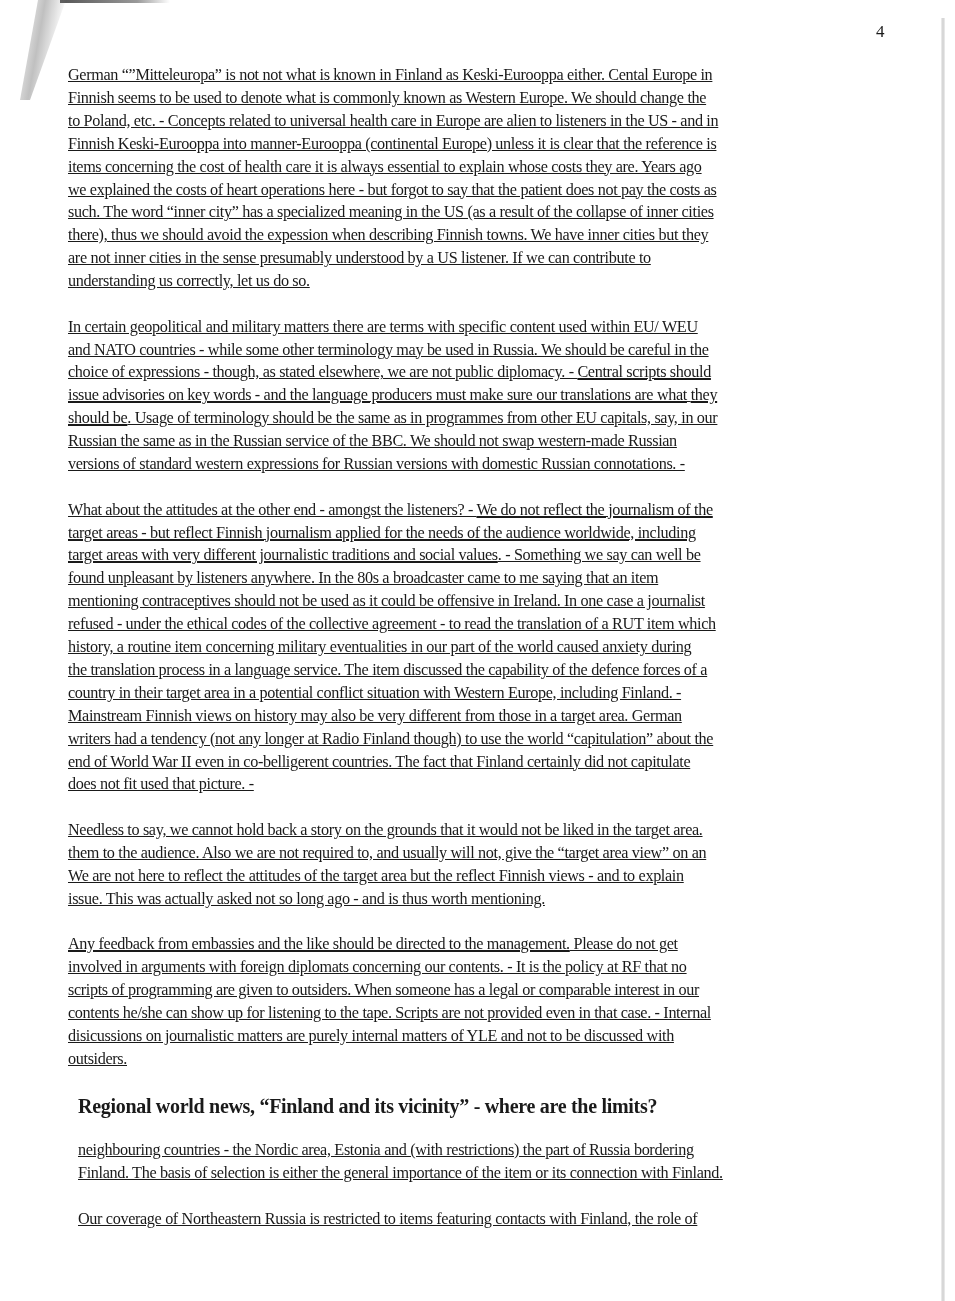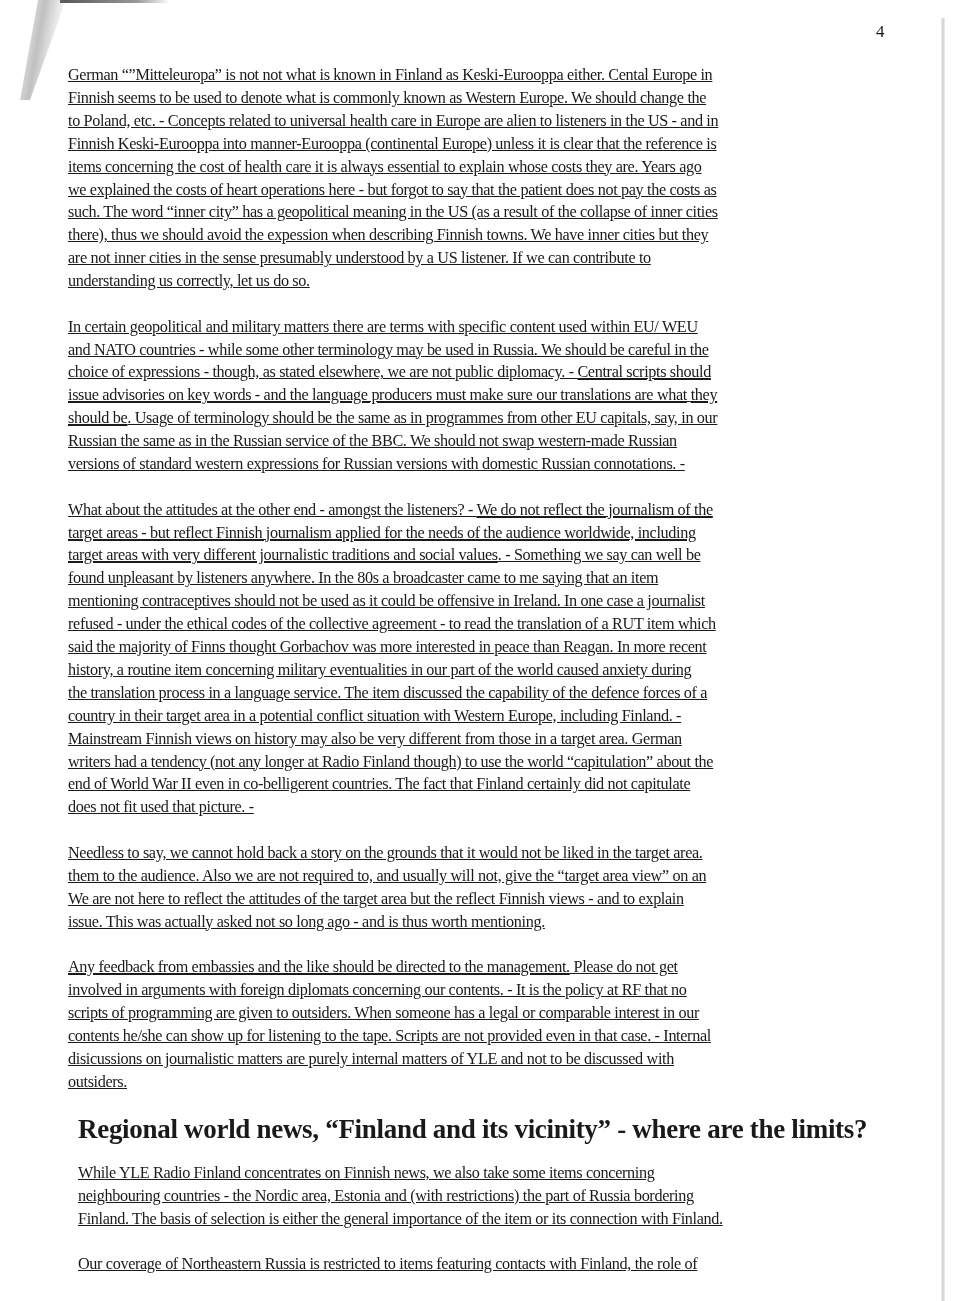--- a/index.html
+++ b/index.html
@@ -12,63 +12,62 @@
     background: linear-gradient(100deg, rgba(150,150,150,0.0) 0%, rgba(140,140,140,0.55) 40%, rgba(255,255,255,0) 75%);
     clip-path: polygon(18px 0, 46px 0, 10px 100px, 0 100px);
   }
   .top-edge { position: absolute; left: 60px; top: 0; width: 110px; height: 3px; background: linear-gradient(90deg, #555, #999 70%, rgba(255,255,255,0)); }
   .right-edge { position: absolute; left: 941px; top: 18px; width: 4px; height: 1283px; background: linear-gradient(90deg, #f0f0f0, #cfcfcf, #efefef); }
   .page-number { position: absolute; left: 876px; top: 22px; font-size: 17px; }
   .content { position: absolute; left: 68px; top: 64px; width: 830px; font-size: 16.2px; line-height: 22.9px; letter-spacing: -0.35px; }
   .para { margin: 0 0 22.6px 0; text-decoration: underline; }
   .line { display: block; white-space: nowrap; }
   u { text-decoration: underline; text-underline-offset: 2px; }
-  .heading { font-weight: bold; font-size: 27px; letter-spacing: -0.3px; margin: 8px 0 20px 10px; line-height: 26px; }
+  .heading { font-weight: bold; font-size: 20px; letter-spacing: -0.3px; margin: 8px 0 20px 10px; line-height: 26px; }
   .after-heading { margin-left: 10px; }
 </style>
 </head>
 <body>
 
 <div class="top-edge"></div>
 <div class="fold-shadow"></div>
 <div class="right-edge"></div>
 
 <div class="page-number">4</div>
 
 <div class="content">
   <div id="paras">
       <p class="para">
         <span class="line"><span>German “”Mitteleuropa” is not not what is known in Finland as Keski-Eurooppa either.  Cental Europe in</span></span>
         <span class="line"><span>Finnish seems to be used to denote  what is commonly known as Western Europe. We should change the</span></span>
         <span class="line"><span>to Poland, etc. - Concepts related to universal health care in Europe are alien to listeners in the US - and in</span></span>
         <span class="line"><span>Finnish Keski-Eurooppa into manner-Eurooppa (continental Europe) unless it is clear that the reference is</span></span>
         <span class="line"><span>items concerning the cost of health care it is always essential to explain whose costs they are. Years ago</span></span>
         <span class="line"><span>we explained the costs of heart operations here - but forgot to say that the patient does not pay the costs as</span></span>
-        <span class="line"><span>such. The word “inner city” has a geopolitical meaning in the US  (as a result of the collapse of inner cities</span></span>
+        <span class="line"><span>such. The word “inner city” has a specialized meaning in the US  (as a result of the collapse of inner cities</span></span>
         <span class="line"><span>there), thus we should avoid the expession when describing Finnish towns. We have inner cities but they</span></span>
         <span class="line"><span>are not inner cities in the sense presumably understood by a US listener. If we can contribute to</span></span>
         <span class="line"><span>understanding us correctly, let us do so.</span></span>
       </p>
       <p class="para">
         <span class="line"><span>In certain geopolitical and military matters there are terms with  specific content used within EU/ WEU</span></span>
         <span class="line"><span>and NATO countries - while some other terminology may be used in Russia.  We should be careful in the</span></span>
         <span class="line"><span>choice of expressions - though, as stated elsewhere,  we are not public diplomacy. -  </span><u>Central scripts should</u></span>
         <span class="line"><u>issue advisories on key words - and the language producers must  make sure our translations are what</u><span> </span><u>they</u></span>
         <span class="line"><u>should be</u><span>. Usage of terminology should be the same as in programmes from other EU capitals, say, in our</span></span>
         <span class="line"><span>Russian the same as in the Russian service of the BBC. We should not swap western-made Russian</span></span>
         <span class="line"><span>versions of standard western expressions for Russian versions with domestic Russian connotations. -</span></span>
       </p>
       <p class="para">
         <span class="line"><span>What about the attitudes at the other end - amongst the listeners? - </span><u>We do not reflect the journalism of the</u></span>
         <span class="line"><u>target areas - but  reflect Finnish journalism applied for the needs of the audience worldwide, including</u></span>
         <span class="line"><u>target areas with very different journalistic traditions and social values</u><span>. - Something we say can well be</span></span>
         <span class="line"><span>found unpleasant by listeners anywhere.  In the 80s a broadcaster came to me saying that an item</span></span>
         <span class="line"><span>mentioning contraceptives should not be used as it could be offensive in Ireland. In one case a journalist</span></span>
         <span class="line"><span>refused - under the ethical codes of the collective agreement  - to read the translation of a RUT item which</span></span>
-        <span class="line"><span>said the majority of Finns thought Gorbachov was more interested in peace than Reagan. In more recent</span></span>
         <span class="line"><span>history,  a routine item concerning military eventualities in our part of the world caused  anxiety during</span></span>
         <span class="line"><span>the translation process in a language service. The item discussed the capability of  the defence forces of   a</span></span>
         <span class="line"><span>country in their target area in a potential conflict situation with Western Europe, including Finland. -</span></span>
         <span class="line"><span>Mainstream Finnish views on history may also be very different from those in a target area.  German</span></span>
         <span class="line"><span>writers had a tendency (not any longer at Radio Finland though)   to use the world “capitulation” about the</span></span>
         <span class="line"><span>end of World War II even in co-belligerent countries. The fact that Finland certainly did not capitulate</span></span>
         <span class="line"><span>does not fit used that picture. -</span></span>
       </p>
       <p class="para">
         <span class="line"><span>Needless to say, we cannot hold back a story on the grounds that it would not be liked in the target area.</span></span>
@@ -81,21 +80,20 @@
         <span class="line"><span>involved in arguments with foreign diplomats concerning our contents.  -  It is the policy at RF that no</span></span>
         <span class="line"><span>scripts of programming are given to outsiders. When someone has a legal or comparable  interest in our</span></span>
         <span class="line"><span>contents he/she  can show up for listening to the tape.  Scripts are not provided even in that case. - Internal</span></span>
         <span class="line"><span>disicussions on journalistic matters are purely internal matters of YLE and not to be discussed with</span></span>
         <span class="line"><span>outsiders.</span></span>
       </p>
     </div>
   <h2 class="heading">Regional world news, “Finland and its vicinity” - where are the limits?</h2>
   <div id="section-paras" class="after-heading">
       <p class="para">
-        <span class="line"><span>While YLE Radio Finland concentrates on Finnish news, we also take some items concerning</span></span>
         <span class="line"><span>neighbouring countries - the Nordic area, Estonia and (with restrictions) the part of Russia bordering</span></span>
         <span class="line"><span>Finland. The basis of selection is either the general importance of the item or its connection with Finland.</span></span>
       </p>
       <p class="para">
         <span class="line"><span>Our coverage of Northeastern Russia is restricted to items featuring contacts with Finland, the role of</span></span>
       </p>
     </div>
 </div>
 
 </body></html>

